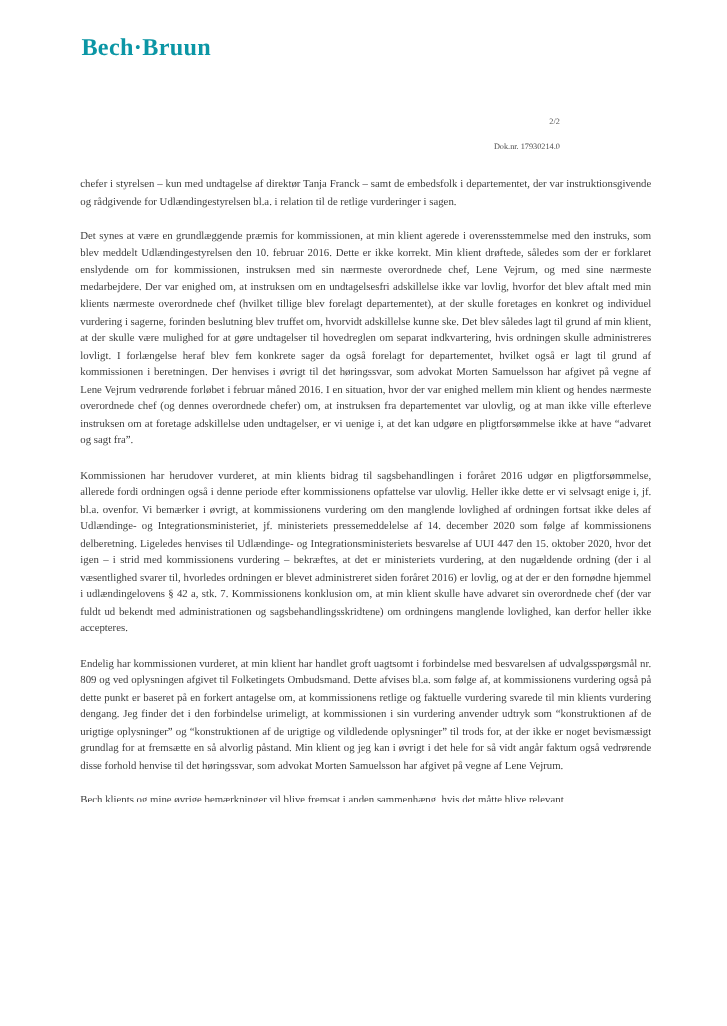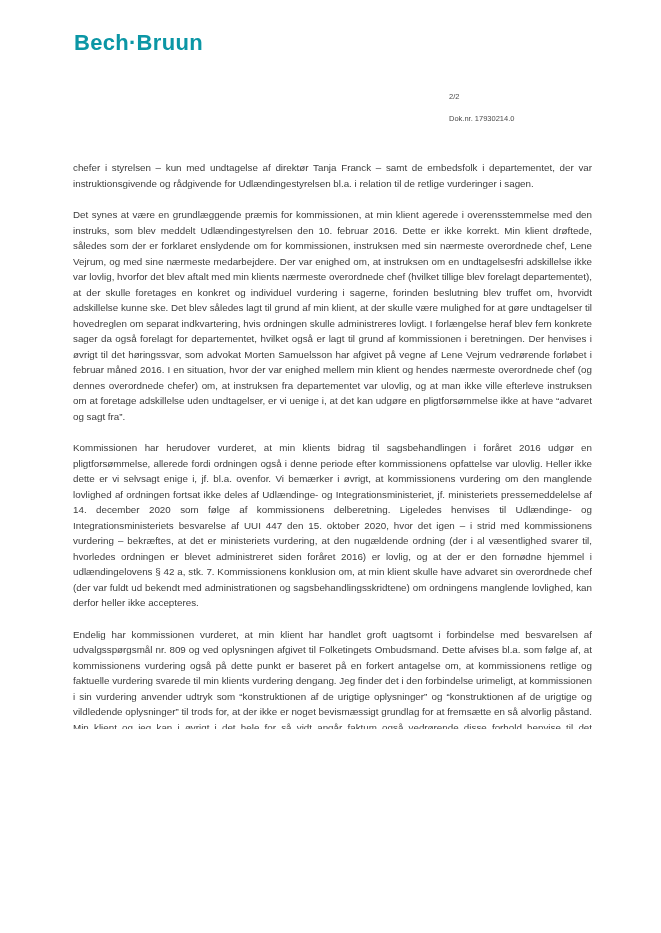--- a/index.html
+++ b/index.html
@@ -5,41 +5,42 @@
   html, body {
     margin: 0;
     padding: 0;
     background: #ffffff;
   }
   .page {
     position: relative;
     width: 661px;
     height: 729px;
     background: #ffffff;
-    font-family: Liberation Sans, sans-serif;
+    font-family: Liberation Serif, serif;
     color: #3c3c3c;
     overflow: hidden;
     box-sizing: border-box;
   }
   .logo {
     position: absolute;
     left: 74px;
     top: 30px;
     font-size: 22px;
     font-weight: 700;
     color: #0b96a5;
     letter-spacing: 0.3px;
   }
   .header-meta {
     position: absolute;
     left: 449px;
-    top: 92px;
+    top: 106px;
     font-size: 7.5px;
     line-height: 10px;
     color: #4a4a4a;
+    text-align: right;
   }
   .header-meta .doc-number {
     margin-top: 12px;
   }
   .body-text {
     position: absolute;
     left: 73px;
     top: 160px;
     width: 519px;
     font-size: 9.8px;

